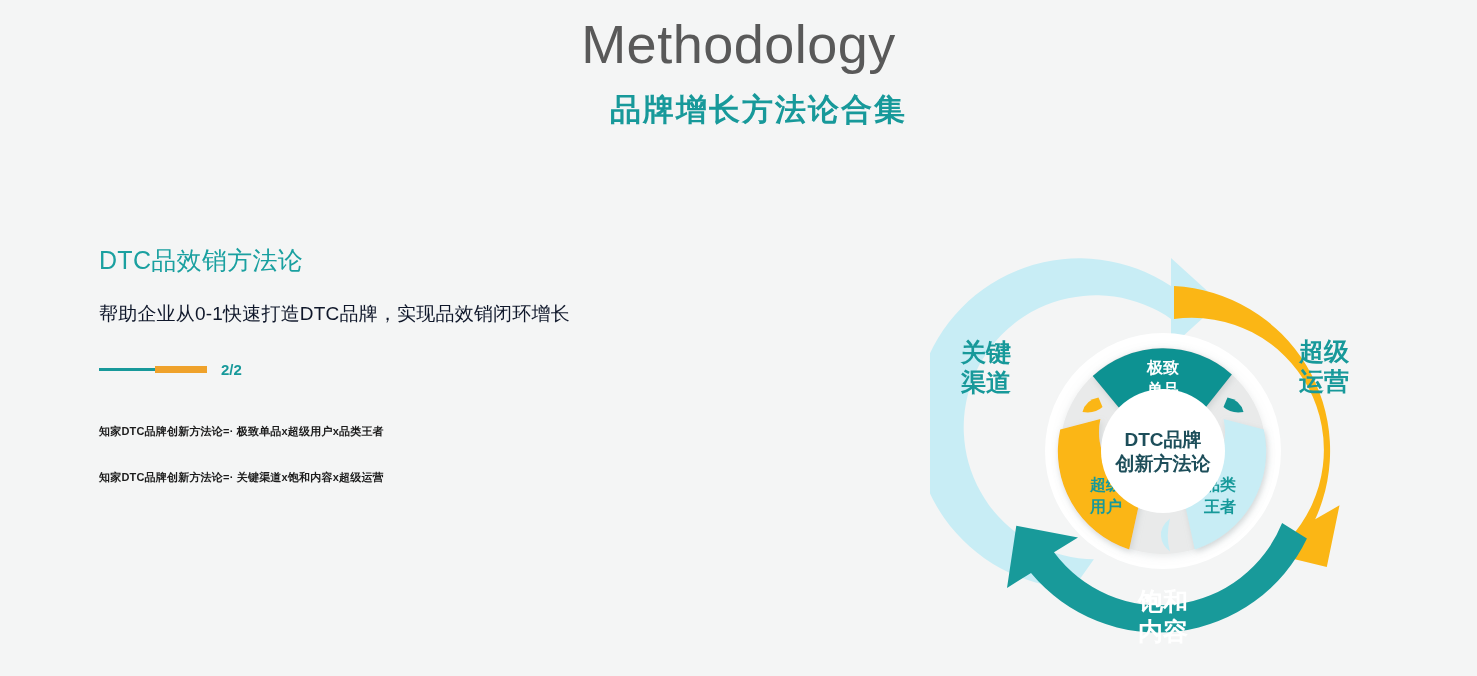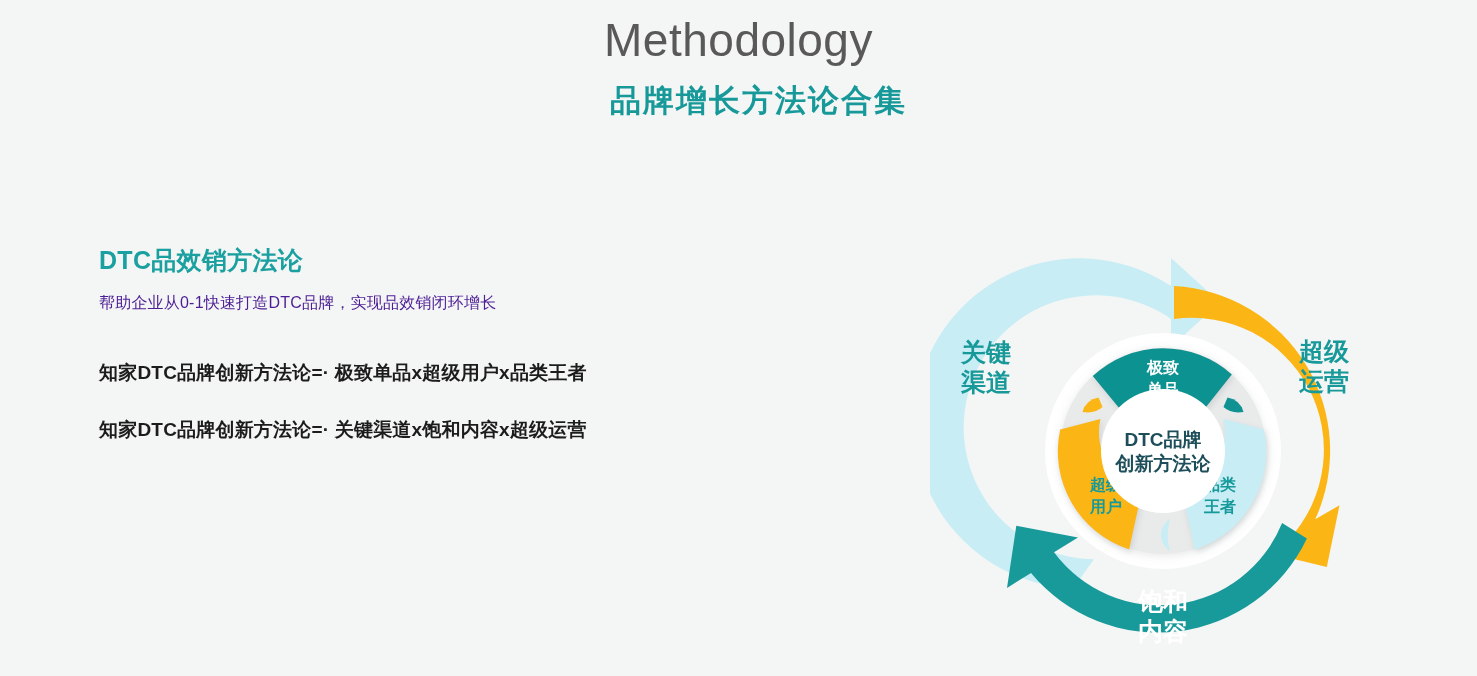--- a/index.html
+++ b/index.html
@@ -18,21 +18,21 @@
   
   #header {
     position: absolute;
     left: 0;
     top: 0;
     width: 1477px;
     text-align: center;
     pointer-events: none;
   }
   #title-en {
-    font-size: 46px;
+    font-size: 54px;
     font-weight: 400;
     color: #595959;
     letter-spacing: 0.5px;
     line-height: 1.05;
     margin-top: 16px;
   }
   #title-cn {
     font-size: 31px;
     font-weight: 700;
     color: #17999a;
@@ -43,28 +43,28 @@
 
   
   #left-panel {
     position: absolute;
     left: 99px;
     top: 244px;
     width: 560px;
   }
   #section-title {
     font-size: 25px;
-    font-weight: 700;
+    font-weight: 400;
     color: #1aa0a0;
     letter-spacing: 0.3px;
   }
   #section-desc {
-    font-size: 16px;
-    color: #4c1d95;
-    margin-top: 16px;
+    font-size: 19px;
+    color: #0f172a;
+    margin-top: 24px;
     letter-spacing: 0.2px;
   }
 
   #progress-row {
     display: flex;
     align-items: center;
     margin-top: 33px;
     height: 18px;
   }
   .bar-seg {
@@ -81,21 +81,21 @@
     background: #efa22b;
   }
   #progress-label {
     margin-left: 14px;
     font-size: 15px;
     font-weight: 700;
     color: #17999a;
   }
 
   .formula {
-    font-size: 19px;
+    font-size: 11px;
     font-weight: 700;
     color: #1c1c1c;
     margin-top: 31px;
     letter-spacing: 0.2px;
   }
   #formula-1 { margin-top: 46px; }
 
   
   #diagram {
     position: absolute;
@@ -121,20 +121,25 @@
 
 <div id="header">
   <div id="title-en">Methodology</div>
   <div id="title-cn">品牌增长方法论合集</div>
 </div>
 
 <div id="left-panel">
   <div id="section-title">DTC品效销方法论</div>
   <div id="section-desc">帮助企业从0-1快速打造DTC品牌，实现品效销闭环增长</div>
 
+  <div id="progress-row">
+    <span class="bar-seg" id="bar-teal"></span>
+    <span class="bar-seg" id="bar-orange"></span>
+    <span id="progress-label">2/2</span>
+  </div>
 
   <div class="formula" id="formula-1">知家DTC品牌创新方法论=· 极致单品x超级用户x品类王者</div>
   <div class="formula" id="formula-2">知家DTC品牌创新方法论=· 关键渠道x饱和内容x超级运营</div>
 </div>
 
 <div id="diagram">
   <svg width="466" height="466" viewBox="0 0 466 466" xmlns="http://www.w3.org/2000/svg">
     <defs>
       <filter id="softshadow" x="-30%" y="-30%" width="160%" height="160%">
         <feDropShadow dx="1.5" dy="2.5" stdDeviation="3" flood-color="#9aa5a8" flood-opacity="0.35"></feDropShadow>

